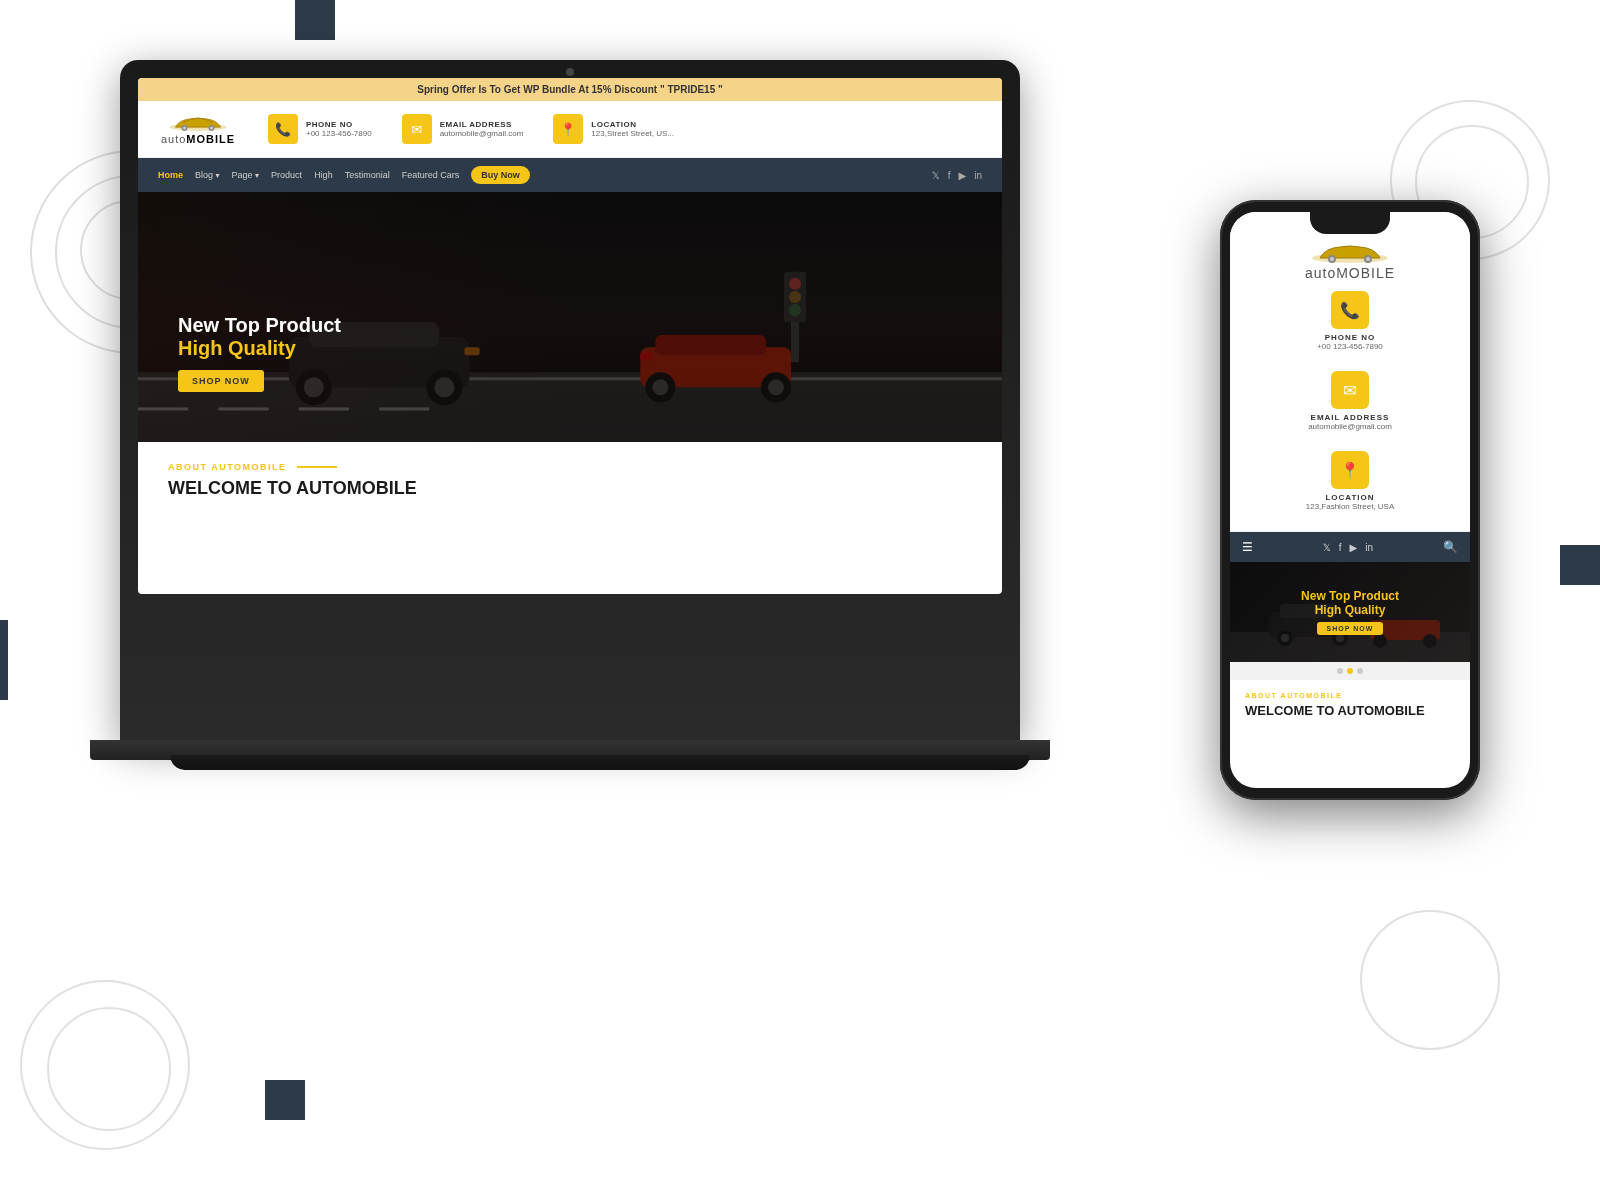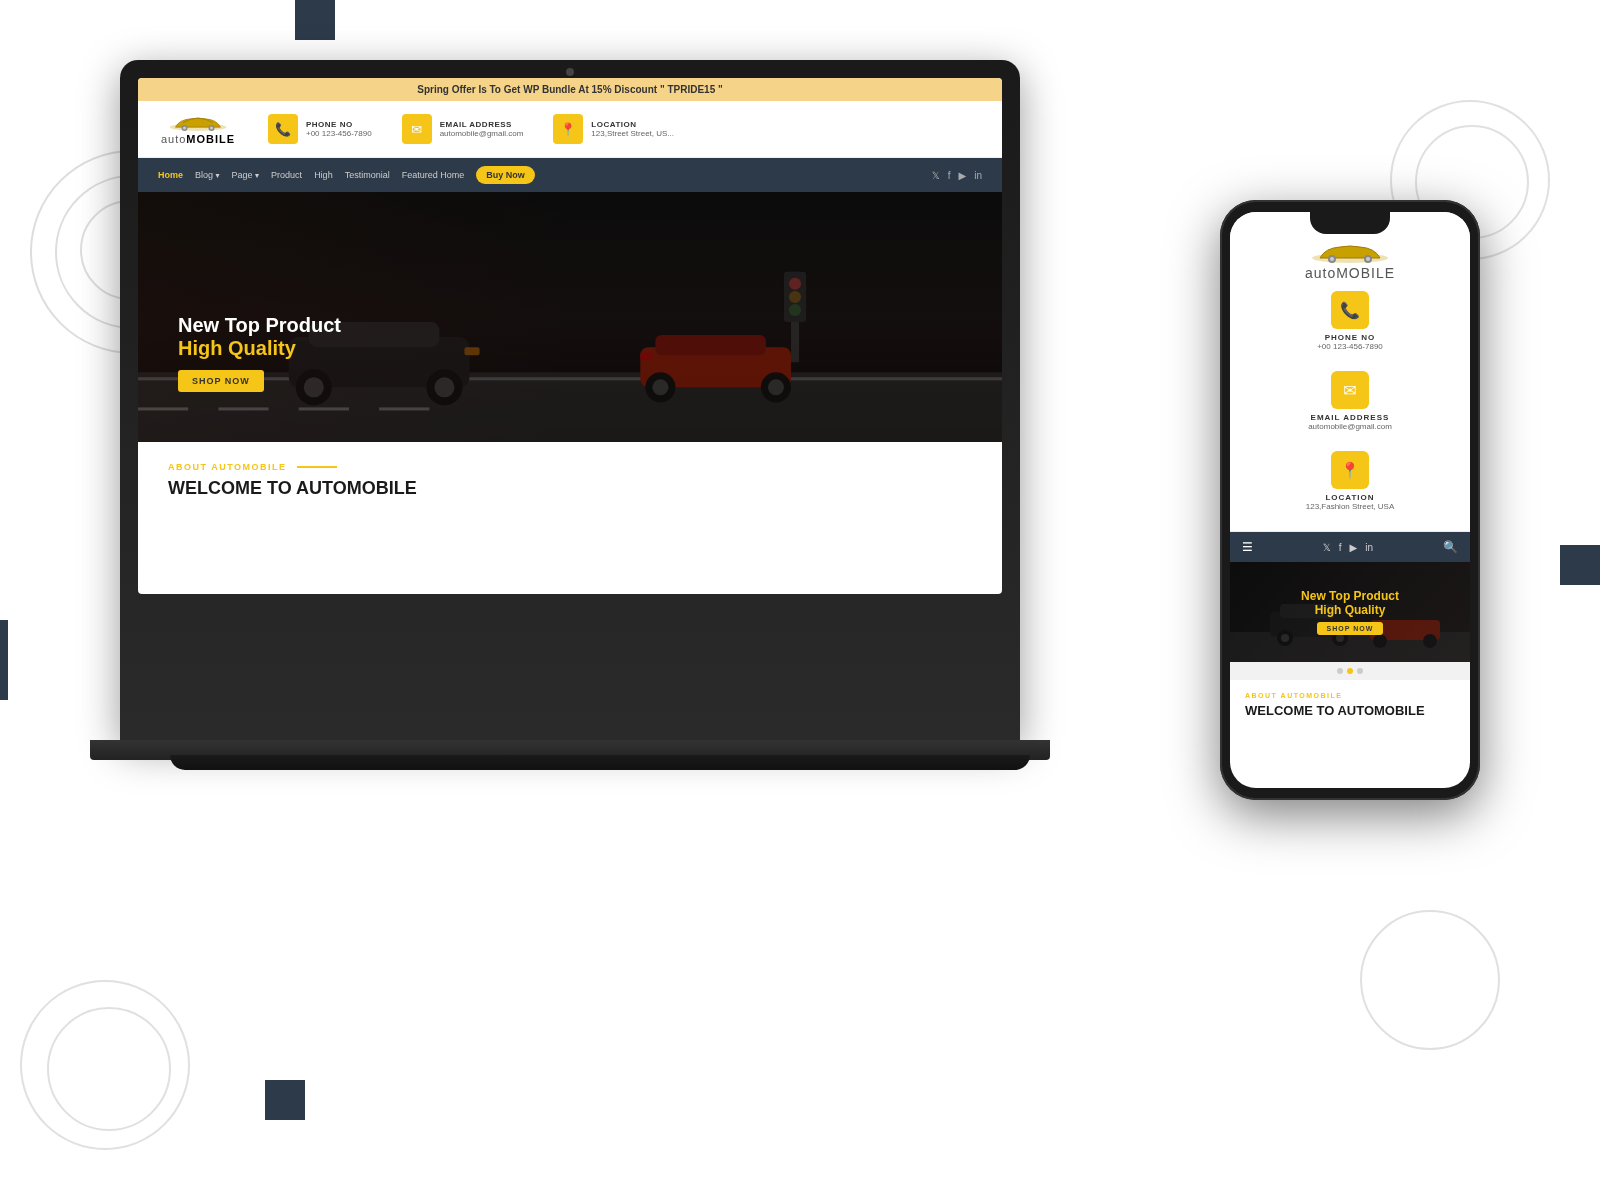--- a/index.html
+++ b/index.html
@@ -599,21 +599,21 @@
         </div>
       </div>
 
       <div class="laptop-nav">
         <span class="nav-item">Home</span>
         <span class="nav-item regular">Blog <span class="nav-dropdown-arrow">▾</span></span>
         <span class="nav-item regular">Page <span class="nav-dropdown-arrow">▾</span></span>
         <span class="nav-item regular">Product</span>
         <span class="nav-item regular">High</span>
         <span class="nav-item regular">Testimonial</span>
-        <span class="nav-item regular">Featured Home</span>
+        <span class="nav-item regular">Featured Cars</span>
         <div class="nav-buy-btn">Buy Now</div>
         <div class="nav-social">
           <span>𝕏</span>
           <span>f</span>
           <span>▶</span>
           <span>in</span>
         </div>
       </div>
 
       <div class="hero-section">

